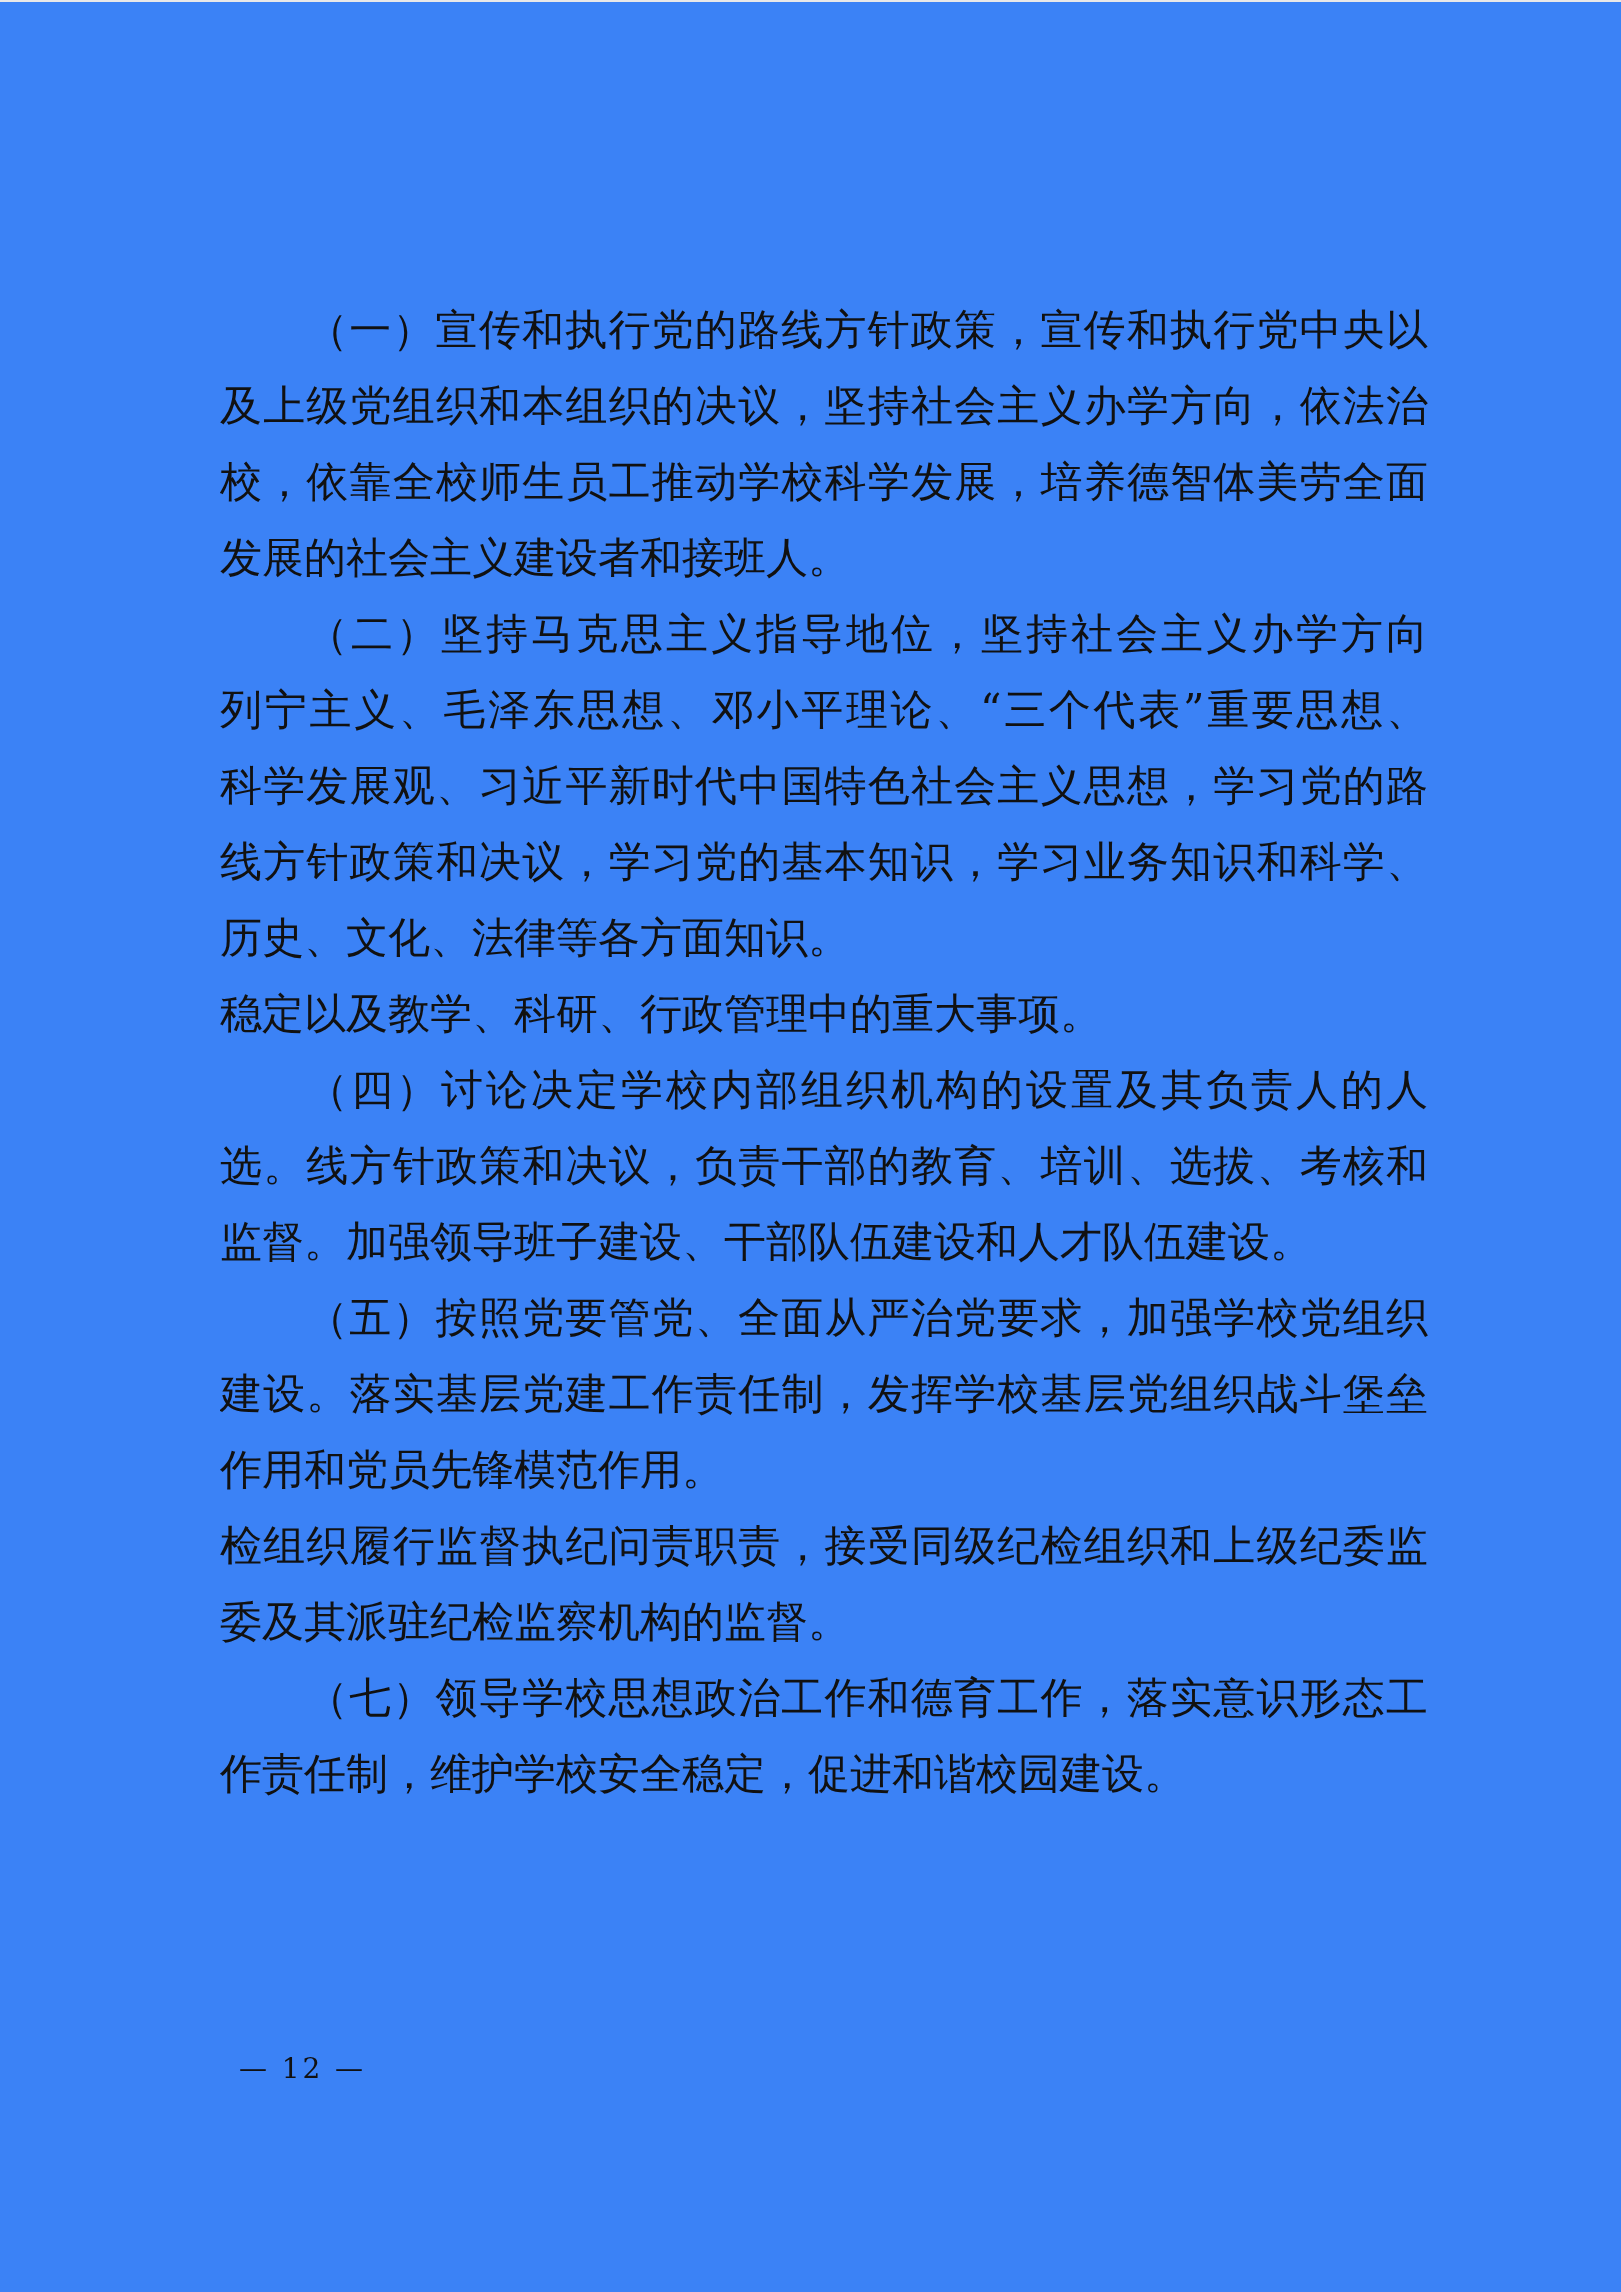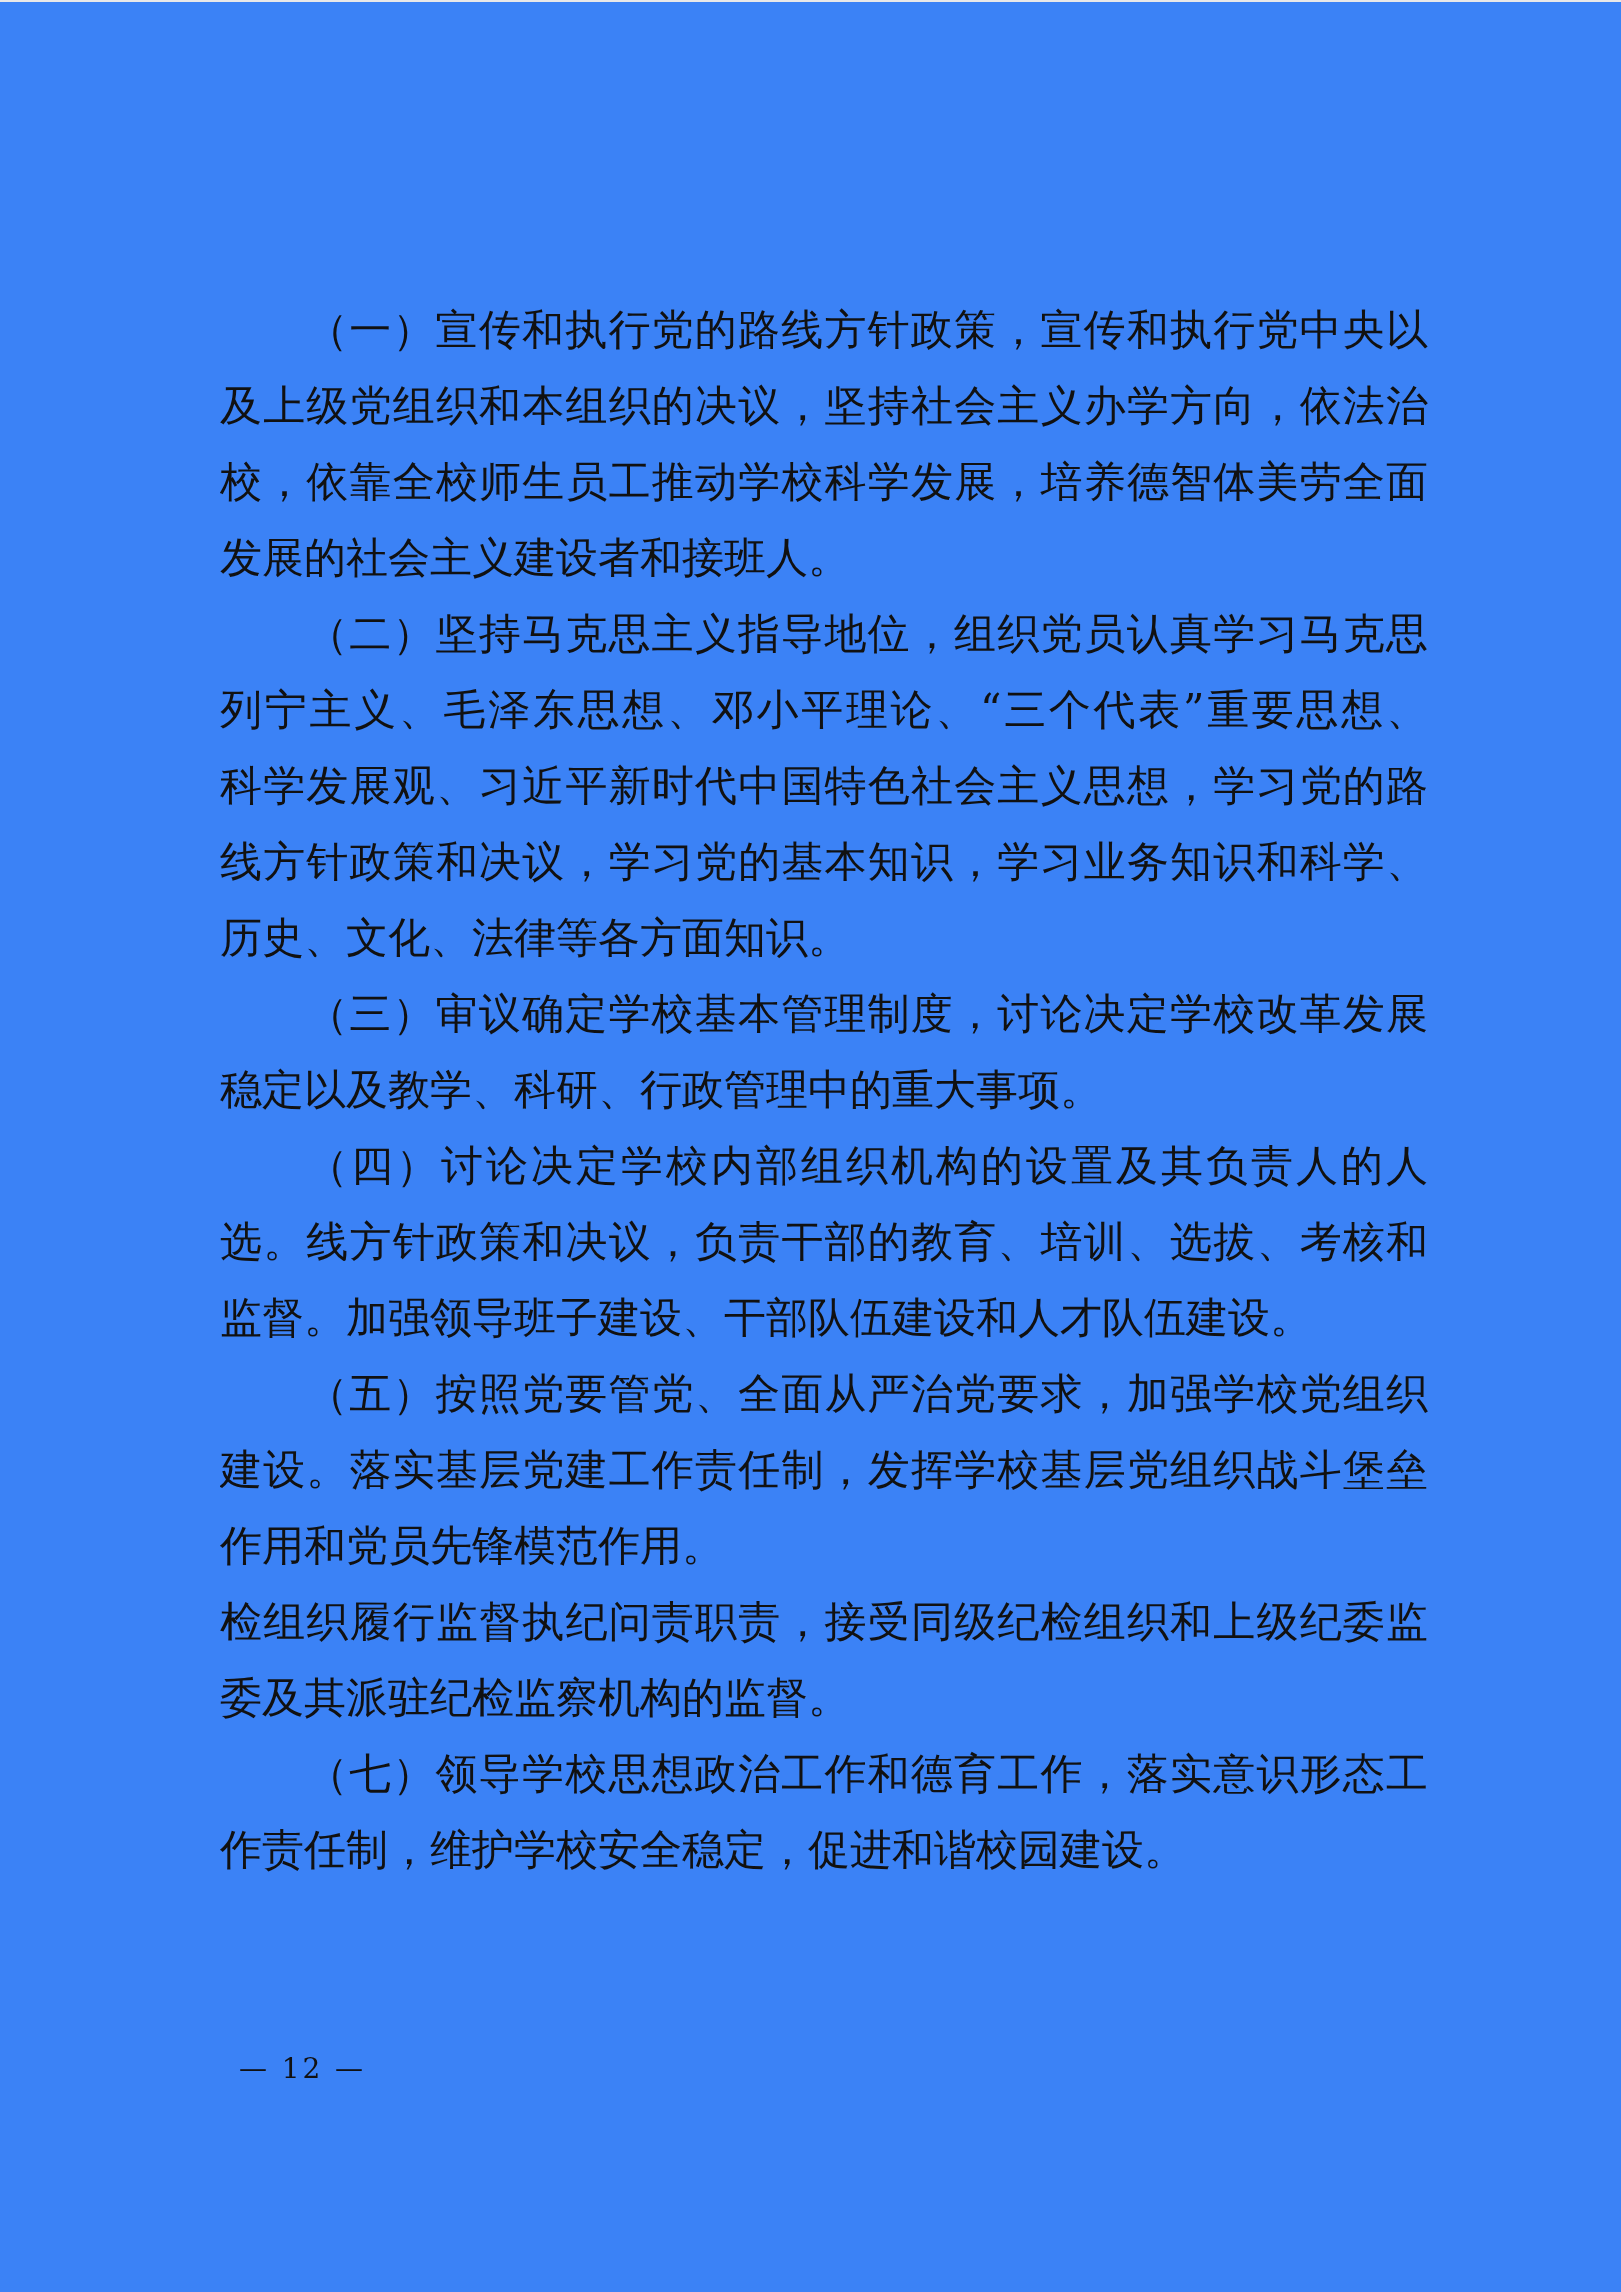--- a/index.html
+++ b/index.html
@@ -62,29 +62,28 @@
   <div class="content">
 
     <div class="para">
       <div class="line first">（一）宣传和执行党的路线方针政策，宣传和执行党中央以</div>
       <div class="line">及上级党组织和本组织的决议，坚持社会主义办学方向，依法治</div>
       <div class="line">校，依靠全校师生员工推动学校科学发展，培养德智体美劳全面</div>
       <div class="line last">发展的社会主义建设者和接班人。</div>
     </div>
 
     <div class="para">
-      <div class="line first">（二）坚持马克思主义指导地位，组织党员认真学习马克思</div>
+      <div class="line first">（二）坚持马克思主义指导地位，坚持社会主义办学方向</div>
       <div class="line">列宁主义、毛泽东思想、邓小平理论、“三个代表”重要思想、</div>
       <div class="line">科学发展观、习近平新时代中国特色社会主义思想，学习党的路</div>
       <div class="line">线方针政策和决议，学习党的基本知识，学习业务知识和科学、</div>
       <div class="line last">历史、文化、法律等各方面知识。</div>
     </div>
 
     <div class="para">
-      <div class="line first">（三）审议确定学校基本管理制度，讨论决定学校改革发展</div>
       <div class="line last">稳定以及教学、科研、行政管理中的重大事项。</div>
     </div>
 
     <div class="para">
       <div class="line first">（四）讨论决定学校内部组织机构的设置及其负责人的人</div>
       <div class="line">选。线方针政策和决议，负责干部的教育、培训、选拔、考核和</div>
       <div class="line last">监督。加强领导班子建设、干部队伍建设和人才队伍建设。</div>
     </div>
 
     <div class="para">

